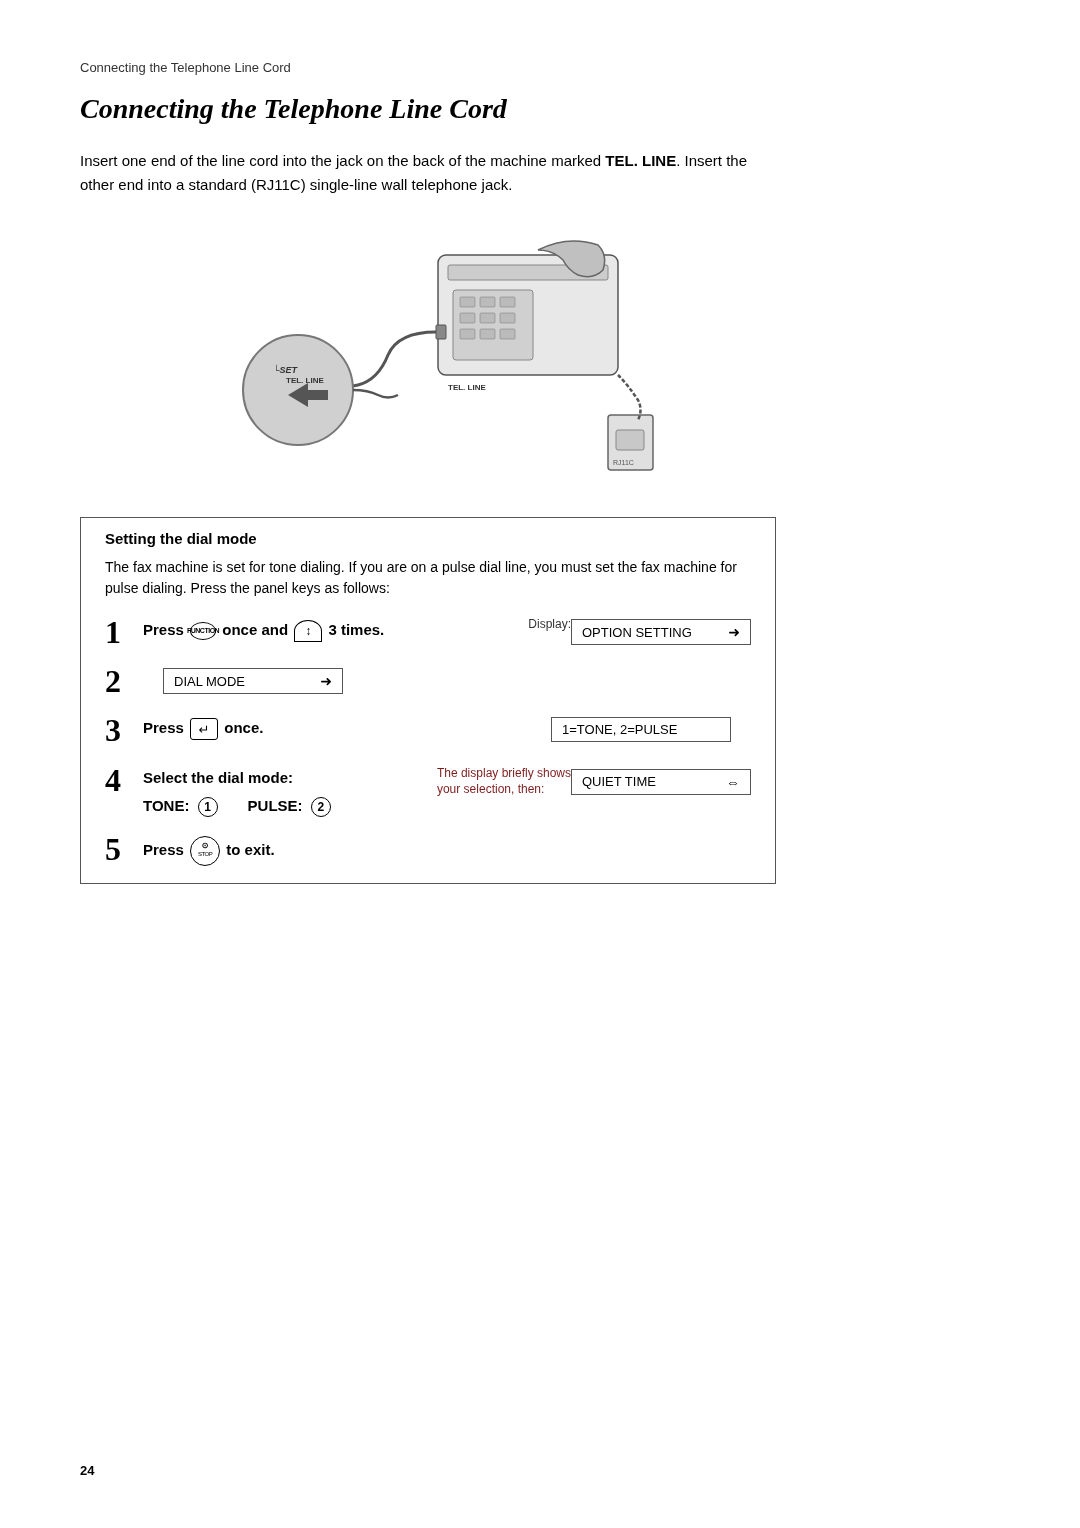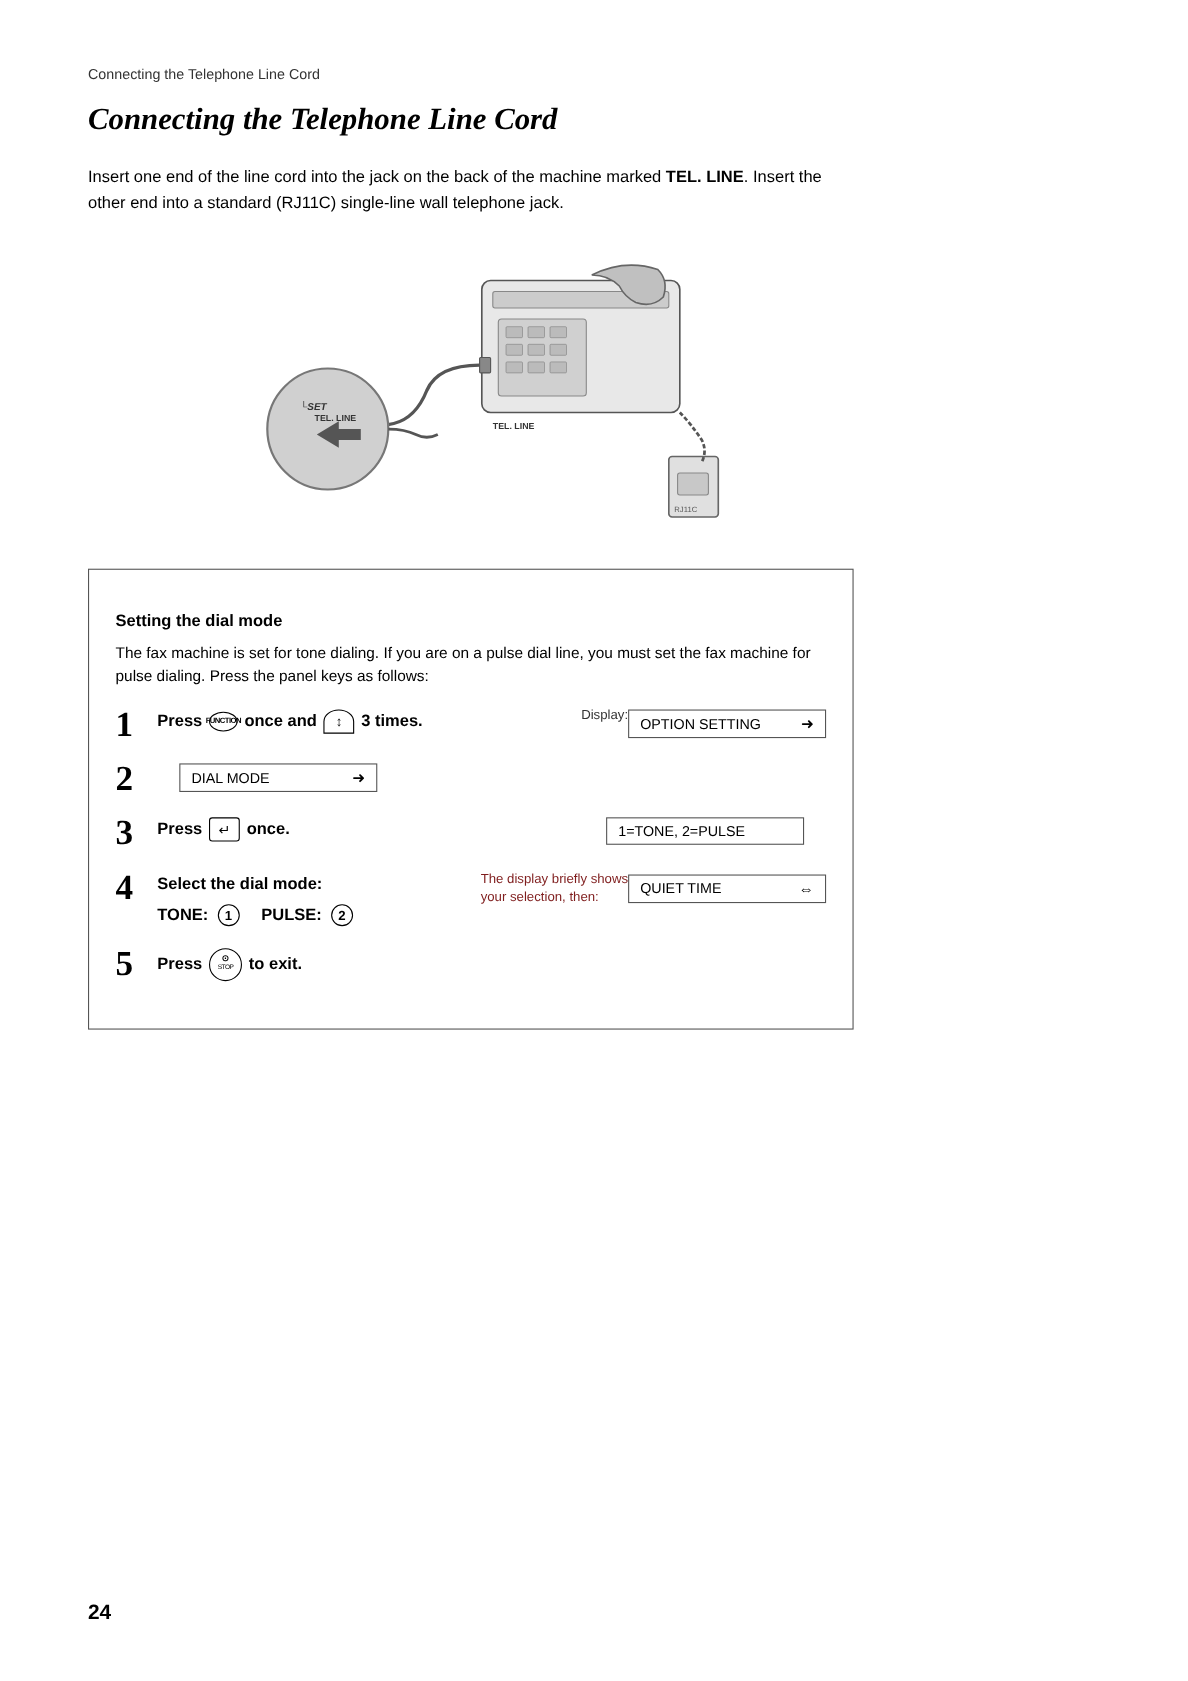--- a/index.html
+++ b/index.html
@@ -47,21 +47,21 @@
 
     .diagram-area {
       display: flex;
       justify-content: center;
       margin-bottom: 32px;
     }
 
     
     .instruction-box {
       border: 1.5px solid #555;
-      padding: 38px 24px;
+      padding: 12px 24px;
       max-width: 870px;
       margin: 0 auto;
     }
 
     .box-section-title {
       font-weight: bold;
       font-size: 15px;
       margin-bottom: 10px;
     }
 
@@ -113,21 +113,21 @@
       min-width: 180px;
     }
 
     .display-box .arrow-right {
       font-size: 14px;
     }
 
     .tone-pulse-row {
       display: flex;
       align-items: center;
-      gap: 20px;
+      gap: 30px;
       margin-top: 6px;
       font-size: 15px;
     }
 
     .tone-pulse-row strong {
       font-weight: bold;
     }
 
     .circle-num {
       display: inline-flex;
@@ -139,21 +139,21 @@
       border-radius: 50%;
       font-size: 12px;
       font-weight: bold;
       margin-left: 4px;
     }
 
     .page-number {
       position: absolute;
       bottom: 50px;
       left: 80px;
-      font-size: 19px;
+      font-size: 13px;
       font-weight: bold;
     }
 
     
     .icon-function {
       display: inline-flex;
       align-items: center;
       justify-content: center;
       width: 26px;
       height: 18px;

